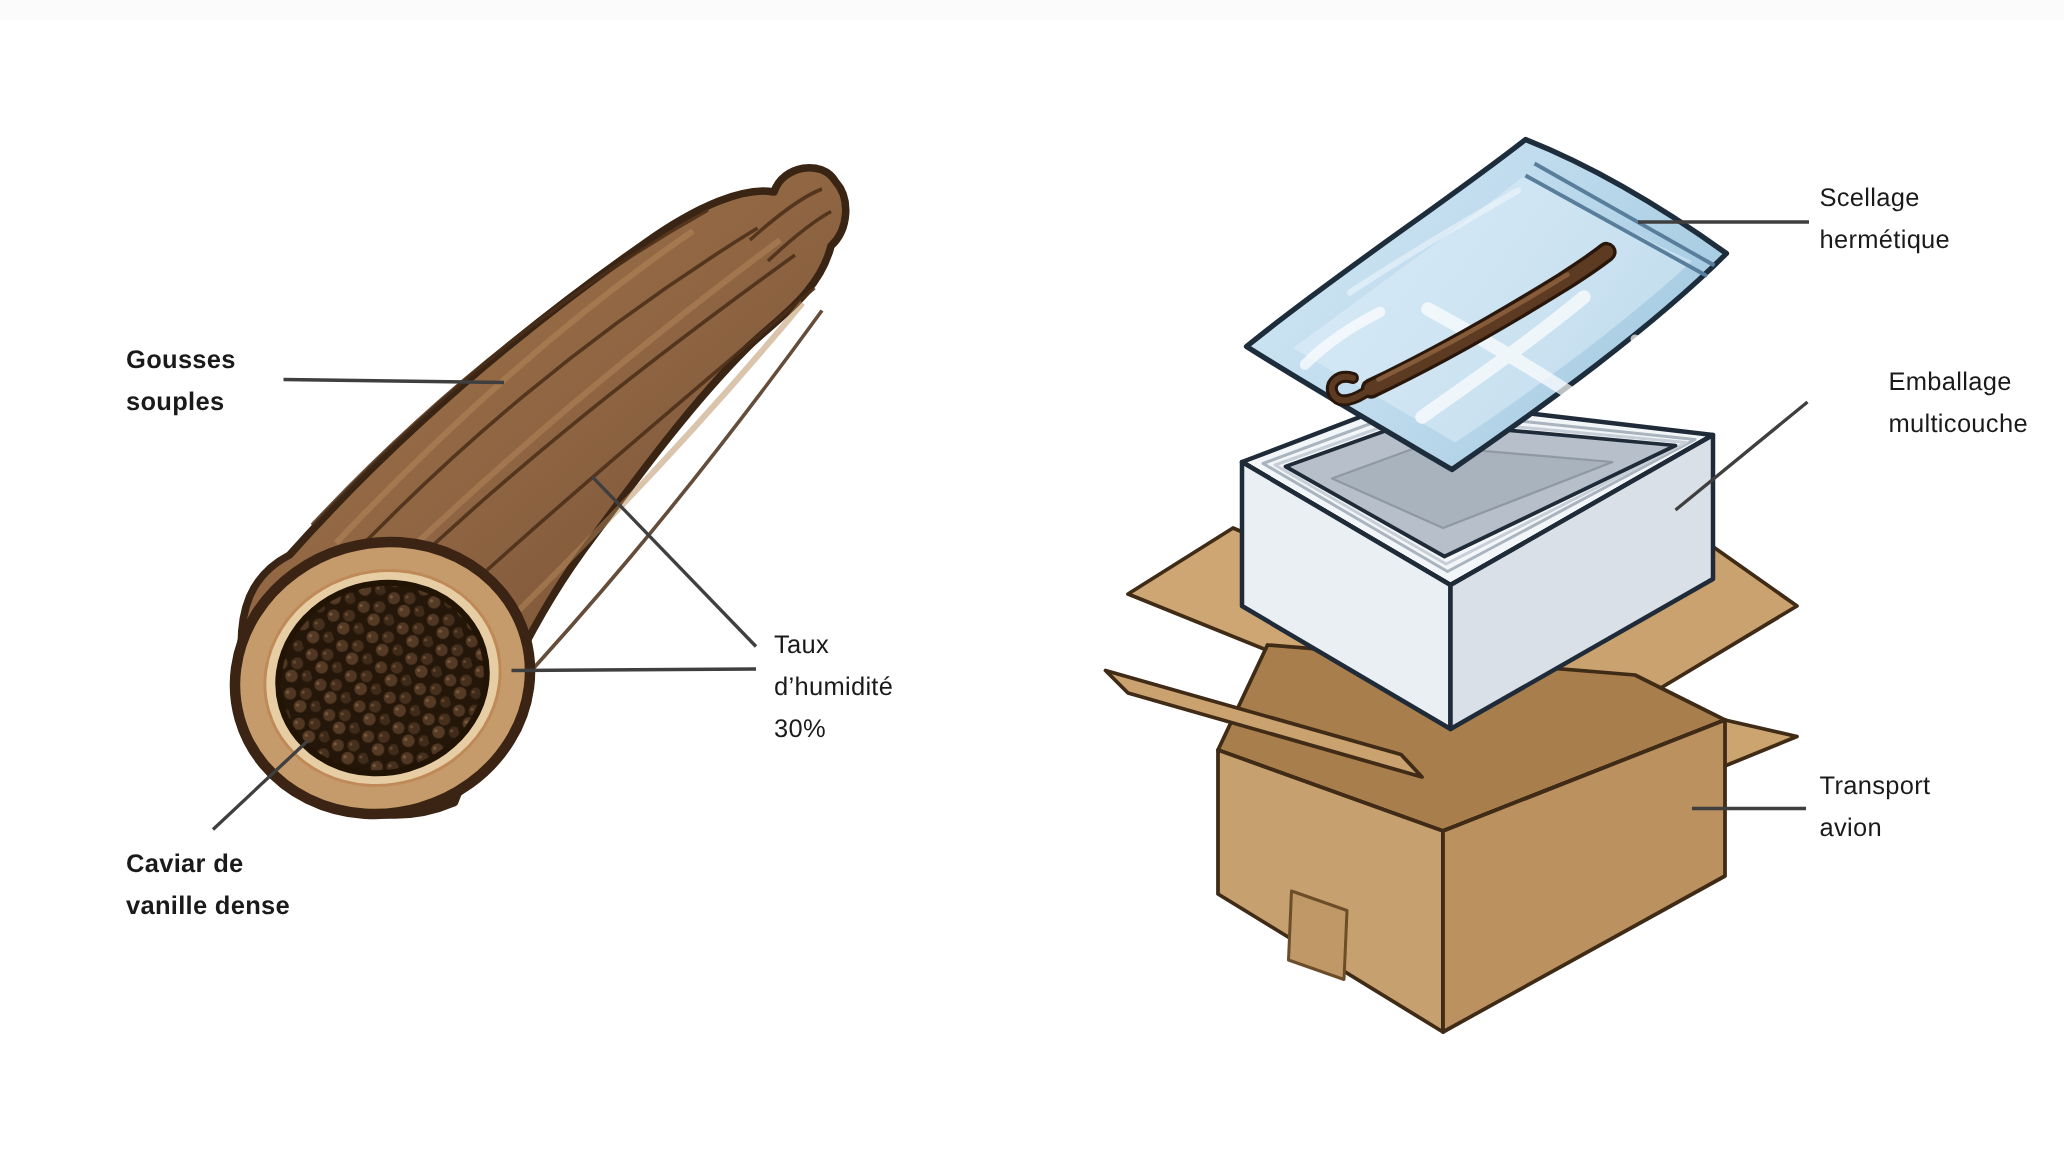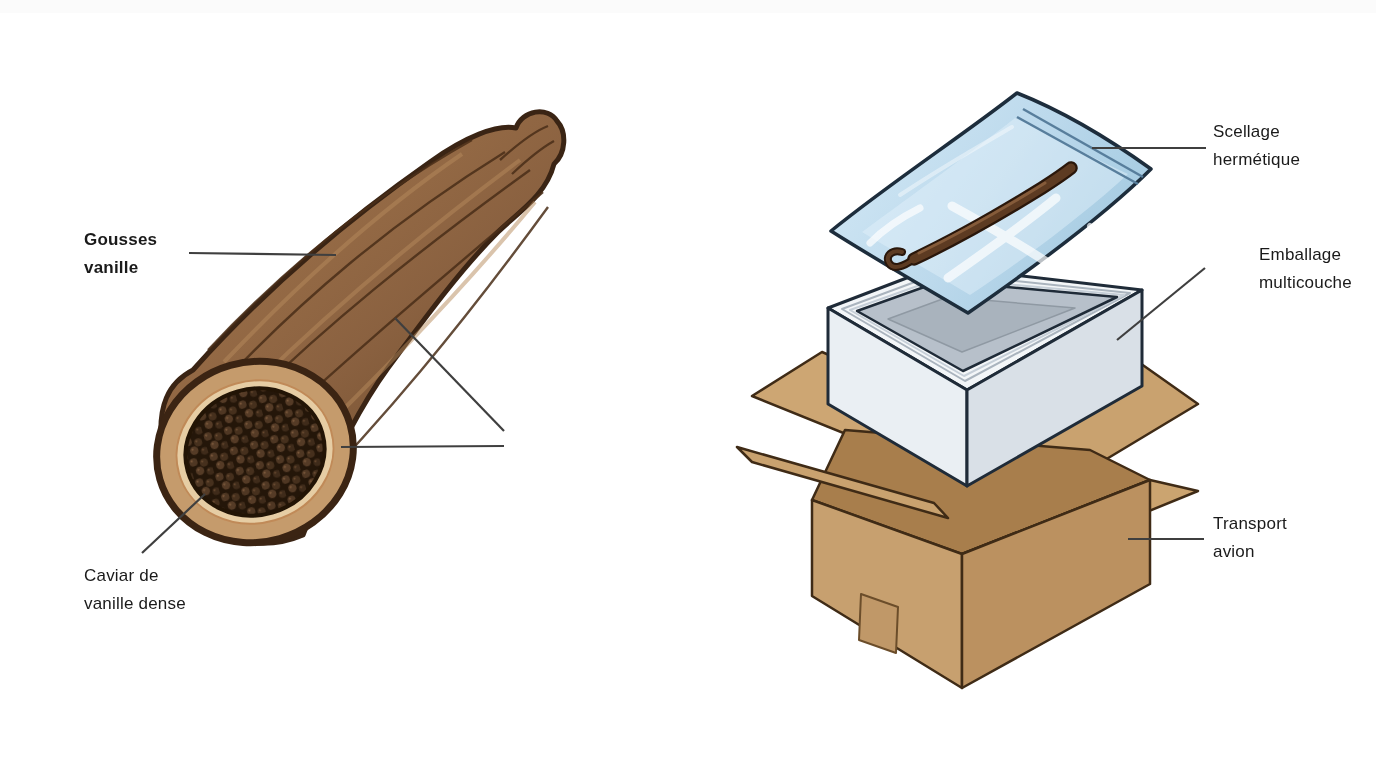--- a/index.html
+++ b/index.html
@@ -16,21 +16,21 @@
     position:absolute;
     font-size:17px;
     line-height:28px;
     font-weight:400;
     color:#1a1a1a;
     white-space:nowrap;
     letter-spacing:0.2px;
   }
   .lbl-gousses  {left:84px;  top:226px;font-weight:bold;}
   .lbl-humidite {left:516px; top:416px;}
-  .lbl-caviar   {left:84px;  top:562px;}
+  .lbl-caviar   {left:84px;  top:562px;font-weight:bold;}
   .lbl-scellage {left:1213px;top:118px;}
   .lbl-emballage{left:1211px;top:241px;margin-left:48px;}
   .lbl-transport{left:1213px;top:510px;}
 </style>
 </head>
 <body>
 
 <div class="stage">
   <div class="top-artifact"></div>
 
@@ -157,23 +157,28 @@
       <line x1="341" y1="447" x2="504" y2="446"></line>
       <line x1="205" y1="494" x2="142" y2="553"></line>
       <line x1="1092" y1="148" x2="1206" y2="148"></line>
       <line x1="1117" y1="340" x2="1205" y2="268"></line>
       <line x1="1128" y1="539" x2="1204" y2="539"></line>
     </g>
   </svg>
 
   <div class="lbl lbl-gousses">
     <div>Gousses</div>
-    <div>vanille</div>
+    <div>souples</div>
   </div>
 
+  <div class="lbl lbl-humidite">
+    <div>Taux</div>
+    <div>d’humidité</div>
+    <div>30%</div>
+  </div>
 
   <div class="lbl lbl-caviar">
     <div>Caviar de</div>
     <div>vanille dense</div>
   </div>
 
   <div class="lbl lbl-scellage">
     <div>Scellage</div>
     <div>hermétique</div>
   </div>

